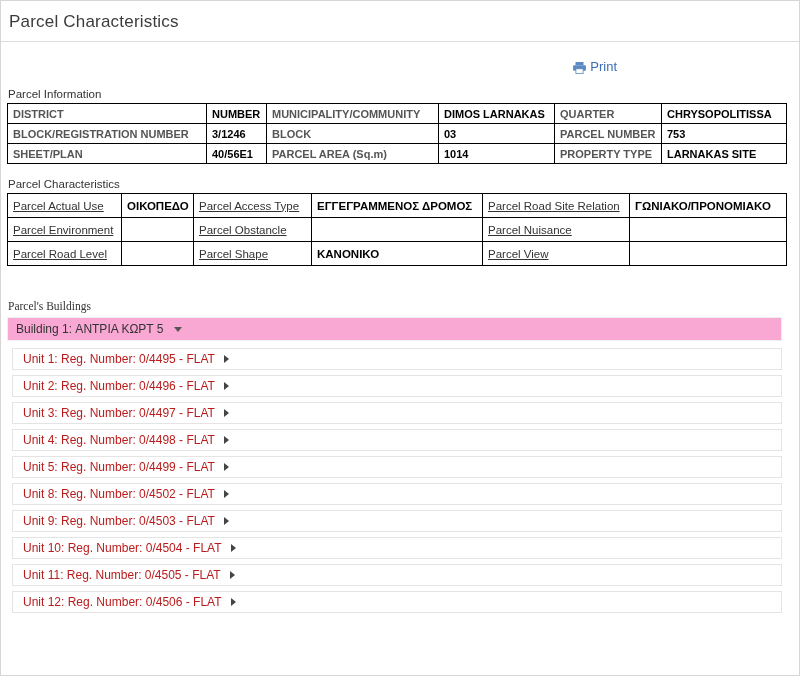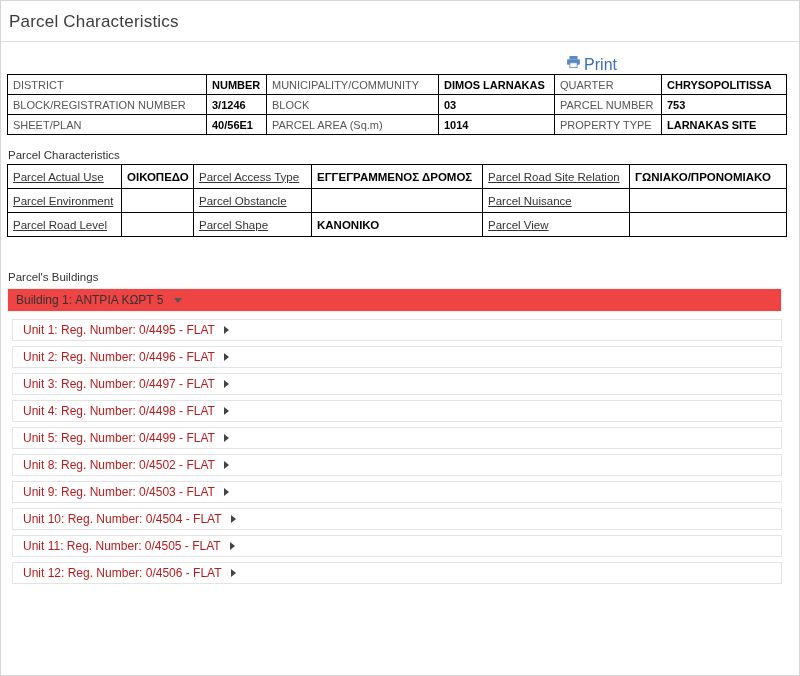--- a/index.html
+++ b/index.html
@@ -1,31 +1,31 @@
 <!DOCTYPE html>
 <html><head>
 <meta charset="utf-8">
 <style>
   html,body{margin:0;padding:0;background:#fff;font-family:"Liberation Sans","DejaVu Sans",sans-serif;}
   .page{width:800px;height:676px;box-sizing:border-box;border:1px solid #d6d6d6;background:#fff;overflow:hidden;}
   .page-header{padding:11px 10px 9px 8px;border-bottom:1px solid #dcdcdc;}
   .page-header h1{margin:0;font-size:17px;font-weight:400;color:#3c3c3c;letter-spacing:.2px;}
   .print-row{display:flex;justify-content:flex-end;padding:14px 182px 0 0;height:18px;}
-  .print-link{display:inline-flex;align-items:flex-start;gap:4px;color:#3b6eb5;font-size:16px;text-decoration:none;cursor:pointer;}
+  .print-link{display:inline-flex;align-items:flex-end;gap:4px;color:#3b6eb5;font-size:13px;text-decoration:none;cursor:pointer;}
   .content{padding:0 15px 0 6px;}
   .section-title{font-size:11.5px;color:#333;margin:14px 0 3px 1px;}
   table{border-collapse:collapse;table-layout:fixed;width:779px;}
   td{border:1px solid #000;padding:2px 5px;overflow:hidden;white-space:nowrap;vertical-align:middle;}
   .info-table td{height:15px;font-size:11px;}
-  .info-table .lbl{color:#555;font-weight:400;}
+  .info-table .lbl{color:#555;font-weight:700;}
   .char-table td{height:19px;font-size:11.5px;}
   .char-table .lbl2{color:#333;font-weight:400;text-decoration:underline;}
   .val{color:#000;font-weight:700;font-size:11.5px;}
-  .buildings-section-title{font-size:11.5px;color:#333;margin:34px 0 5px 1px;}
-  .building-header{margin:0 2px 7px 0;background:#ef4444;border:1px solid #efefef;height:22px;display:flex;align-items:center;padding:0 8px;font-size:12px;color:#333;cursor:pointer;}
+  .buildings-section-title{font-size:11.5px;color:#333;margin:34px 0 5px 1px;font-family:Liberation Serif, serif;}
+  .building-header{margin:0 2px 7px 0;background:#f9a8d4;border:1px solid #efefef;height:22px;display:flex;align-items:center;padding:0 8px;font-size:12px;color:#333;cursor:pointer;}
   .tri-down{width:0;height:0;border-left:4px solid transparent;border-right:4px solid transparent;border-top:5px solid #555;display:inline-block;margin-left:10px;}
   .unit-row{margin:0 2px 5px 5px;background:#fff;border:1px solid #e4e4e4;height:20px;display:flex;align-items:center;padding:0 10px;font-size:12px;color:#b91c1c;cursor:pointer;}
   .tri-right{width:0;height:0;border-top:4px solid transparent;border-bottom:4px solid transparent;border-left:5px solid #444;display:inline-block;margin-left:9px;}
   .print-icon svg{display:block;}
 </style>
 </head>
 <body>
 
 <div class="page">
 
@@ -41,20 +41,21 @@
           <rect x="0" y="4" width="16" height="7" rx="1" fill="#5b8ac0"></rect>
           <rect x="3.5" y="8.5" width="9" height="6" fill="#ffffff" stroke="#5b8ac0"></rect>
         </svg>
       </span>
       <span>Print</span>
     </a>
   </div>
 
   <div class="content">
 
+    <div class="section-title">Parcel Information</div>
     <table class="info-table">
       <colgroup>
         <col style="width:199px">
           <col style="width:60px">
           <col style="width:172px">
         <col style="width:116px">
           <col style="width:107px">
           <col style="width:125px">
       </colgroup>
       <tbody>

